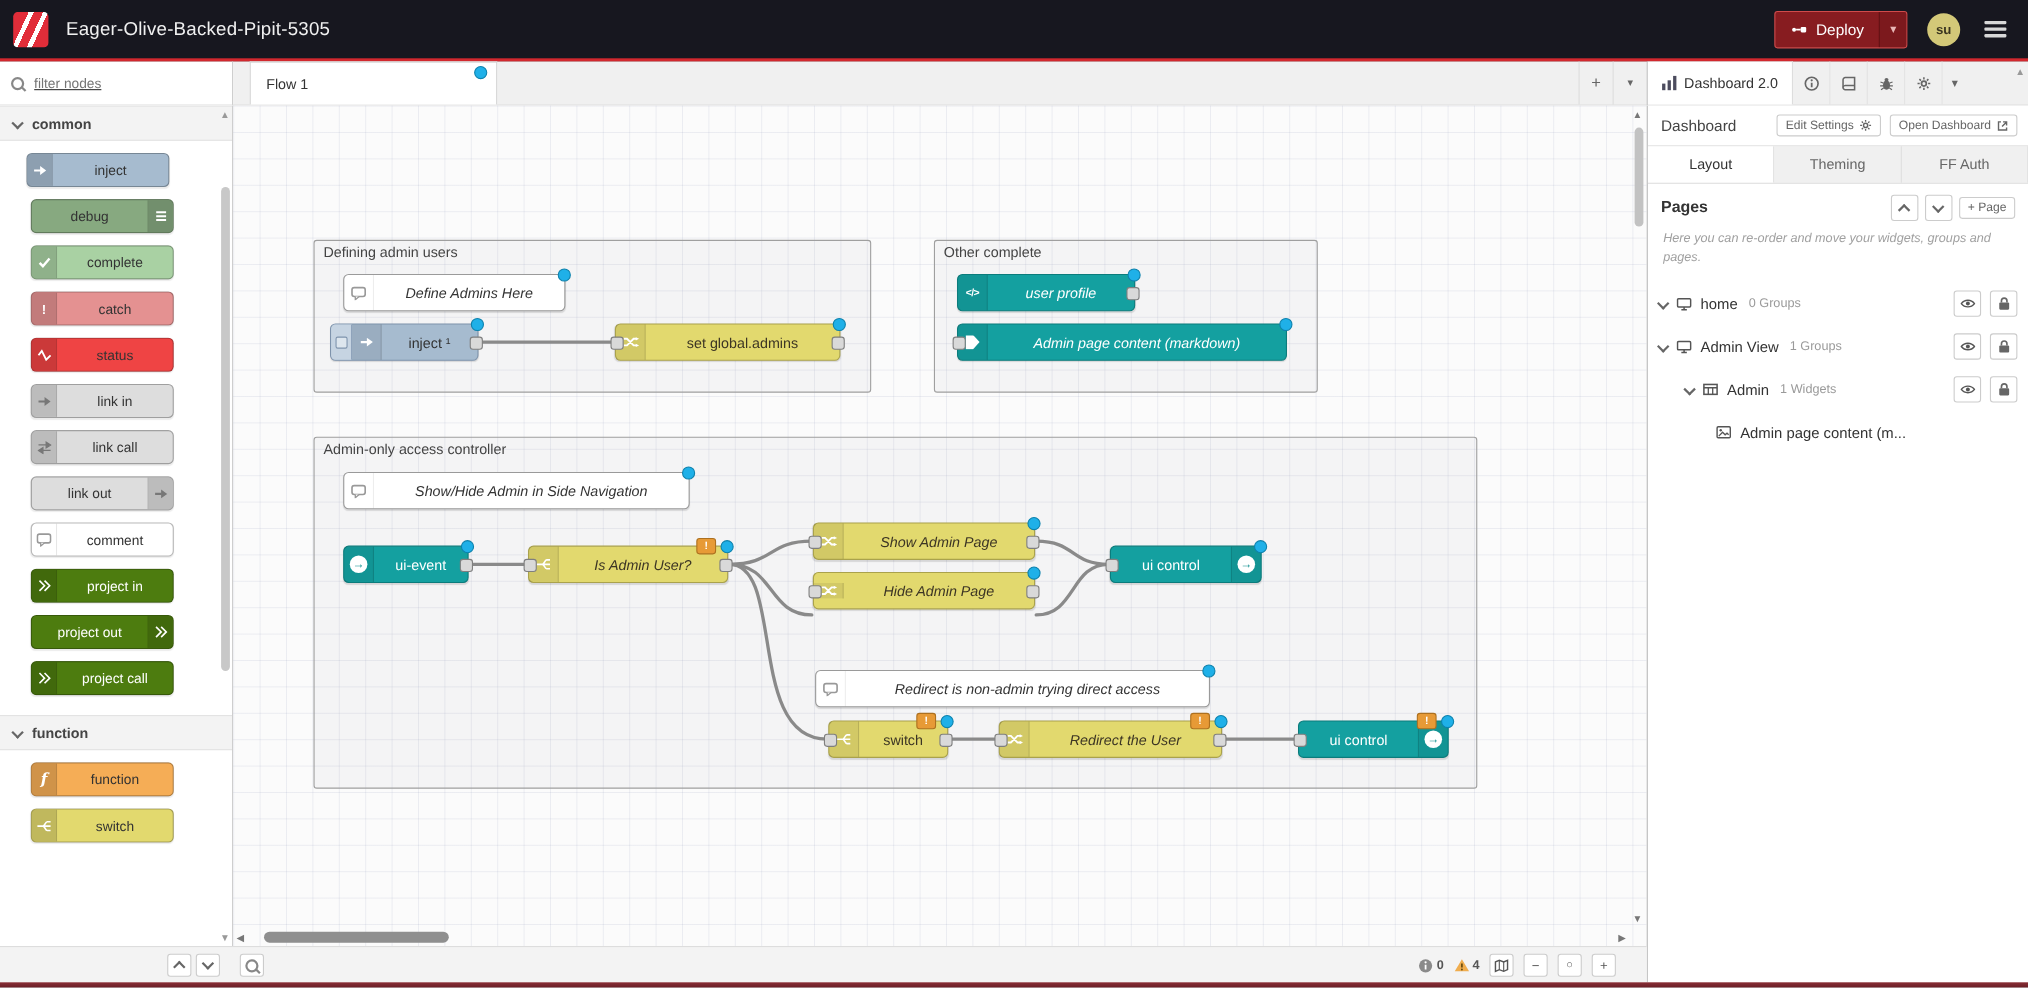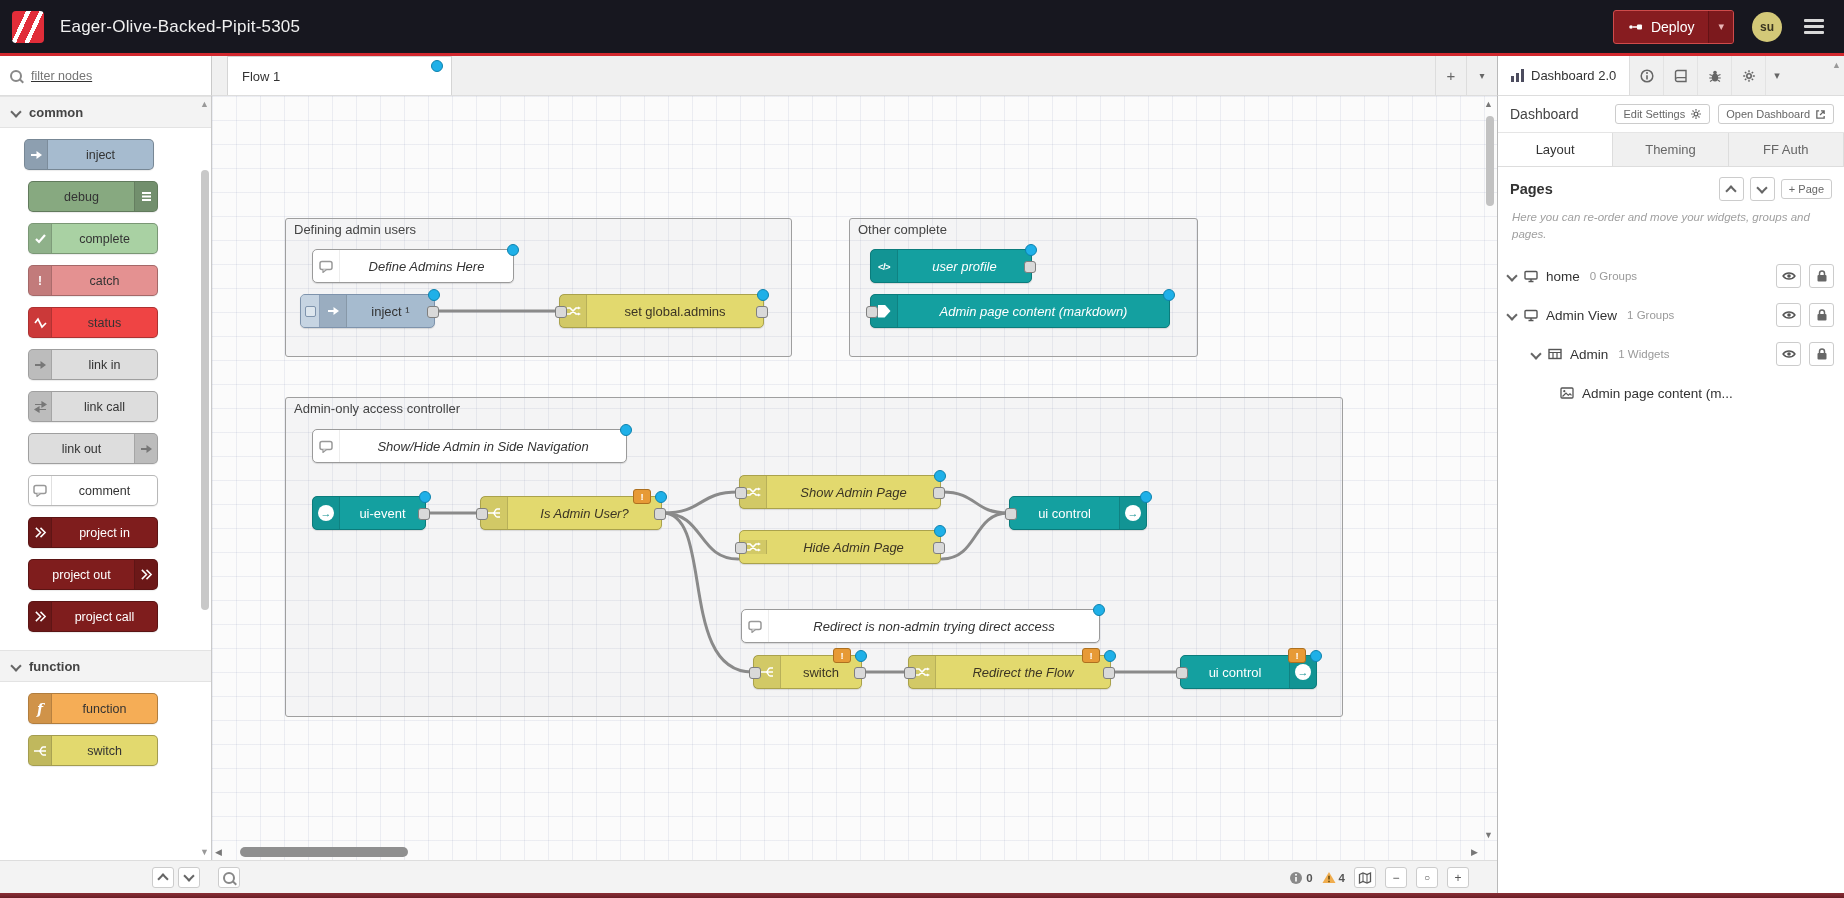--- a/index.html
+++ b/index.html
@@ -57,21 +57,21 @@
         display:flex;align-items:center;gap:9px;padding:0 12px;font-weight:bold;color:#444;font-size:13px;cursor:pointer;}
   .tchev{width:6px;height:6px;border-right:2px solid #666;border-bottom:2px solid #666;transform:rotate(45deg);display:inline-block;flex:0 0 auto;}
   .prow{position:relative;width:130px;height:31px;margin:11px 0 0 28px;border:1px solid rgba(0,0,0,.28);border-radius:5px;
         display:flex;align-items:stretch;box-shadow:0 1px 1px rgba(0,0,0,.08);cursor:grab;font-size:12.5px;box-sizing:border-box;}
   .pic{width:22px;display:flex;align-items:center;justify-content:center;background:rgba(0,0,0,.15);flex:0 0 auto;}
   .pic.left{border-right:1px solid rgba(0,0,0,.12);border-radius:4px 0 0 4px;}
   .pic.right{border-left:1px solid rgba(0,0,0,.12);border-radius:0 4px 4px 0;}
   .plabel{flex:1;display:flex;align-items:center;justify-content:center;color:#333;white-space:nowrap;}
   .p-inject{background:#a6bbcf;margin-left:24px;}.p-debug{background:#87a980;}.p-complete{background:#a9d1a3;}
   .p-catch{background:#e49191;}.p-status{background:#ef4444;}.p-link{background:#dddddd;justify-content:space-between;}
-  .p-comment{background:#ffffff;}.p-project{background:#7f1d1d;}.p-project .plabel{color:#fff;}
+  .p-comment{background:#ffffff;}.p-project{background:#4d7c0f;}.p-project .plabel{color:#fff;}
   .p-function{background:#f5ad56;}.p-switch{background:#e2d96e;}
   .gly{color:#fff;font-weight:bold;font-size:12px;line-height:1;}
   .ffun{font-family:"DejaVu Serif","Liberation Serif",serif;font-style:italic;font-weight:bold;color:#fff;font-size:14px;}
   .pal-scroll{position:absolute;right:2px;top:38px;width:8px;bottom:10px;}
   .pal-thumb{position:absolute;left:0;top:36px;width:8px;height:440px;background:#c8c8c8;border-radius:4px;}
   .pal-arrow{position:absolute;right:2px;color:#999;font-size:9px;}
 
   
   .canvas{position:absolute;left:212px;top:96px;width:1285px;height:764px;background:#fbfbfb;overflow:hidden;
       background-image:linear-gradient(to right,rgba(150,160,190,.16) 1px,transparent 1px),
@@ -488,21 +488,21 @@
           <svg width="15" height="14" viewBox="0 0 15 14">
             <path d="M1 4 H4 L10 10 H12.5 M1 10 H4 L10 4 H12.5" stroke="#fff" stroke-width="1.7" fill="none"></path>
             <path d="M12 2.5 L15 4 L12 5.5 Z M12 8.5 L15 10 L12 11.5 Z" fill="#fff"></path>
           </svg>
         </span>
       <span class="nlabel it" data-interactable="false">Show Admin Page</span>
       <span class="port out" data-interactable="true"></span>
       <span class="dot" data-interactable="false"></span>
     </div>
 
-    <div class="nd n-yellow" style="left:527px;top:434px;width:202px;align-items:center;" data-interactable="true">
+    <div class="nd n-yellow" style="left:527px;top:424px;width:202px;align-items:center;" data-interactable="true">
       <span class="port in" data-interactable="true"></span>
       <span class="nicon" data-interactable="false">
           <svg width="15" height="14" viewBox="0 0 15 14">
             <path d="M1 4 H4 L10 10 H12.5 M1 10 H4 L10 4 H12.5" stroke="#fff" stroke-width="1.7" fill="none"></path>
             <path d="M12 2.5 L15 4 L12 5.5 Z M12 8.5 L15 10 L12 11.5 Z" fill="#fff"></path>
           </svg>
         </span>
       <span class="nlabel it" data-interactable="false">Hide Admin Page</span>
       <span class="port out" data-interactable="true"></span>
       <span class="dot" data-interactable="false"></span>
@@ -542,21 +542,21 @@
     </div>
 
     <div class="nd n-yellow" style="left:696px;top:559px;width:203px;" data-interactable="true">
       <span class="port in" data-interactable="true"></span>
       <span class="nicon" data-interactable="false">
           <svg width="15" height="14" viewBox="0 0 15 14">
             <path d="M1 4 H4 L10 10 H12.5 M1 10 H4 L10 4 H12.5" stroke="#fff" stroke-width="1.7" fill="none"></path>
             <path d="M12 2.5 L15 4 L12 5.5 Z M12 8.5 L15 10 L12 11.5 Z" fill="#fff"></path>
           </svg>
         </span>
-      <span class="nlabel it" data-interactable="false">Redirect the Flow</span>
+      <span class="nlabel it" data-interactable="false">Redirect the User</span>
       <span class="port out" data-interactable="true"></span>
       <span class="badge" data-interactable="false">!</span>
       <span class="dot" data-interactable="false"></span>
     </div>
 
     <div class="nd n-teal" style="left:968px;top:559px;width:137px;" data-interactable="true">
       <span class="port in" data-interactable="true"></span>
       <span class="nlabel" data-interactable="false">ui control</span>
       <span class="nicon right" data-interactable="false">
           <span class="circ">→</span>

